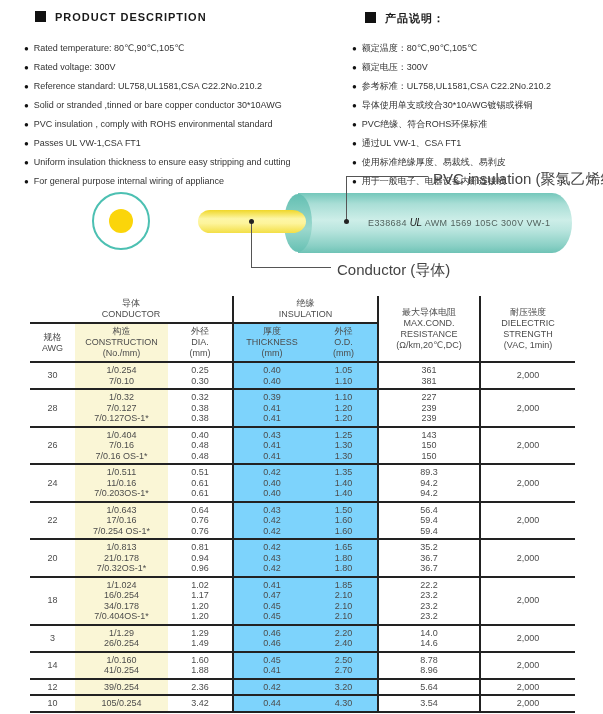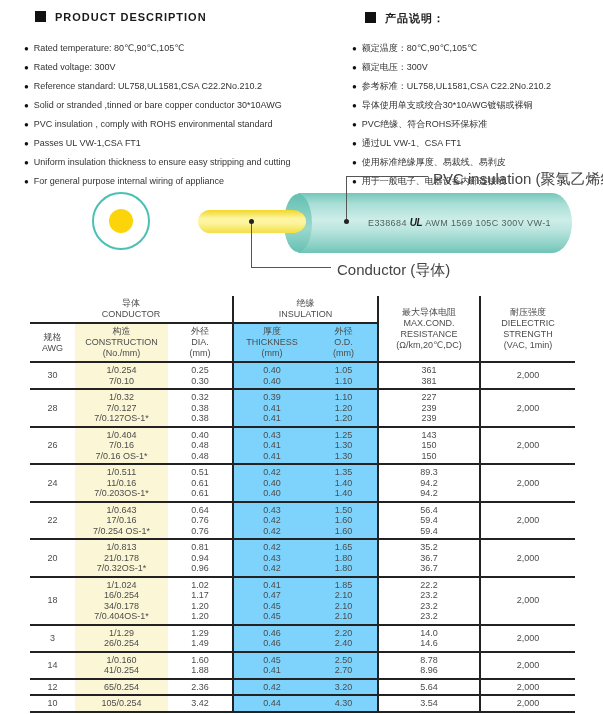--- a/index.html
+++ b/index.html
@@ -28,21 +28,21 @@
            border-radius:0 20px 20px 0 / 0 50% 50% 0;
            background:linear-gradient(180deg,#74c7bb 0%,#a9ded6 18%,#cdeee8 45%,#b9e5de 62%,#8ad0c5 88%,#6fc3b6 100%); }
   .cap { position:absolute; left:284px; top:194px; width:28px; height:58px; z-index:2;
          border-radius:50%;
          background:linear-gradient(180deg,#63bfb2 0%,#8fd3c8 45%,#9bd8cd 60%,#66c0b3 100%); }
   .rod { position:absolute; left:198px; top:210px; width:108px; height:23px; z-index:3;
          border-radius:12px 14px 14px 12px / 50% 50% 50% 50%;
          background:linear-gradient(180deg,#f0d728 0%,#fdf6a6 38%,#fdf49c 58%,#f3df46 100%); }
   .marking { position:absolute; left:368px; top:217px; width:200px; z-index:4;
              font-size:9px; color:#51625e; white-space:nowrap; letter-spacing:0.4px; }
-  .ul-logo { font-weight:700; font-style:italic; color:#1c1c1c; font-size:10px;
+  .ul-logo { font-weight:400; font-style:italic; color:#1c1c1c; font-size:10px;
              letter-spacing:-0.5px; margin:0 3px; }
   .ln { position:absolute; background:#555; z-index:5; }
   .dot { position:absolute; width:5px; height:5px; border-radius:50%; background:#222; z-index:6; }
   .lead-label { position:absolute; font-size:15px; color:#444; white-space:nowrap; z-index:6; }
 
   
   table.spec { position:absolute; left:30px; top:296px; width:545px;
                border-collapse:collapse; table-layout:fixed; }
   table.spec th, table.spec td { font-weight:normal; text-align:center; vertical-align:middle;
                padding:2px 0; font-size:9px; color:#4c4c4c; }
@@ -455,21 +455,21 @@
           </td>
           <td class="">
             <div>2,000</div>
           </td>
         </tr>
         <tr>
           <td class="">
             <div>12</div>
           </td>
           <td class="bg-y">
-            <div>65/0.254</div>
+            <div>39/0.254</div>
           </td>
           <td class="br">
             <div>2.36</div>
           </td>
           <td class="bg-b">
             <div>0.42</div>
           </td>
           <td class="bg-b br">
             <div>3.20</div>
           </td>

